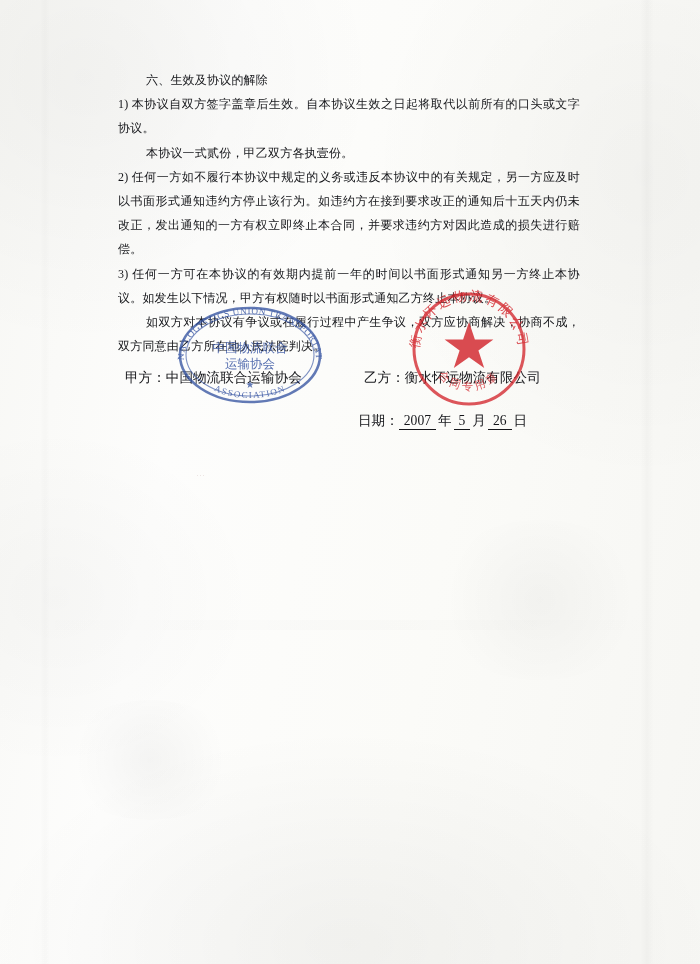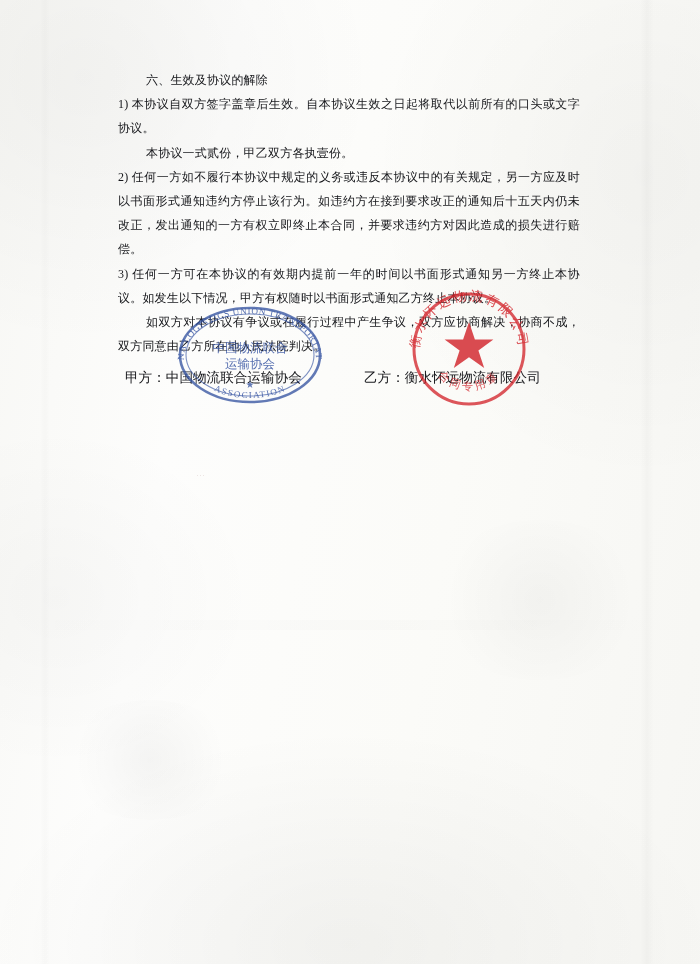--- a/index.html
+++ b/index.html
@@ -170,20 +170,23 @@
 
   <div class="sign-row">
     <div class="sign-a">
       <span>甲方：</span><span>中国物流联合运输协会</span>
     </div>
     <div class="sign-b">
       <span>乙方：</span><span>衡水怀远物流有限公司</span>
     </div>
   </div>
 
+  <div class="date-row">
+    <span>日期：</span><span class="date-val">2007</span><span class="date-sep">年</span><span class="date-val">5</span><span class="date-sep">月</span><span class="date-val">26</span><span class="date-sep">日</span>
+  </div>
 
   <div class="stamp stamp-blue">
     <svg width="164" height="110" viewBox="0 0 164 110" xmlns="http://www.w3.org/2000/svg">
       <defs>
         <path id="arcTop" d="M 16,58 A 66,44 0 0 1 148,58"></path>
         <path id="arcBot" d="M 20,58 A 62,40 0 0 0 144,58"></path>
         <path id="arcMidTop" d="M 34,57 A 48,30 0 0 1 130,57"></path>
       </defs>
       <ellipse cx="82" cy="55" rx="70" ry="47" fill="none" stroke="#2e4d9e" stroke-width="2.6" opacity="0.85"></ellipse>
       <ellipse cx="82" cy="55" rx="64" ry="41" fill="none" stroke="#2e4d9e" stroke-width="1.1" opacity="0.7"></ellipse>

